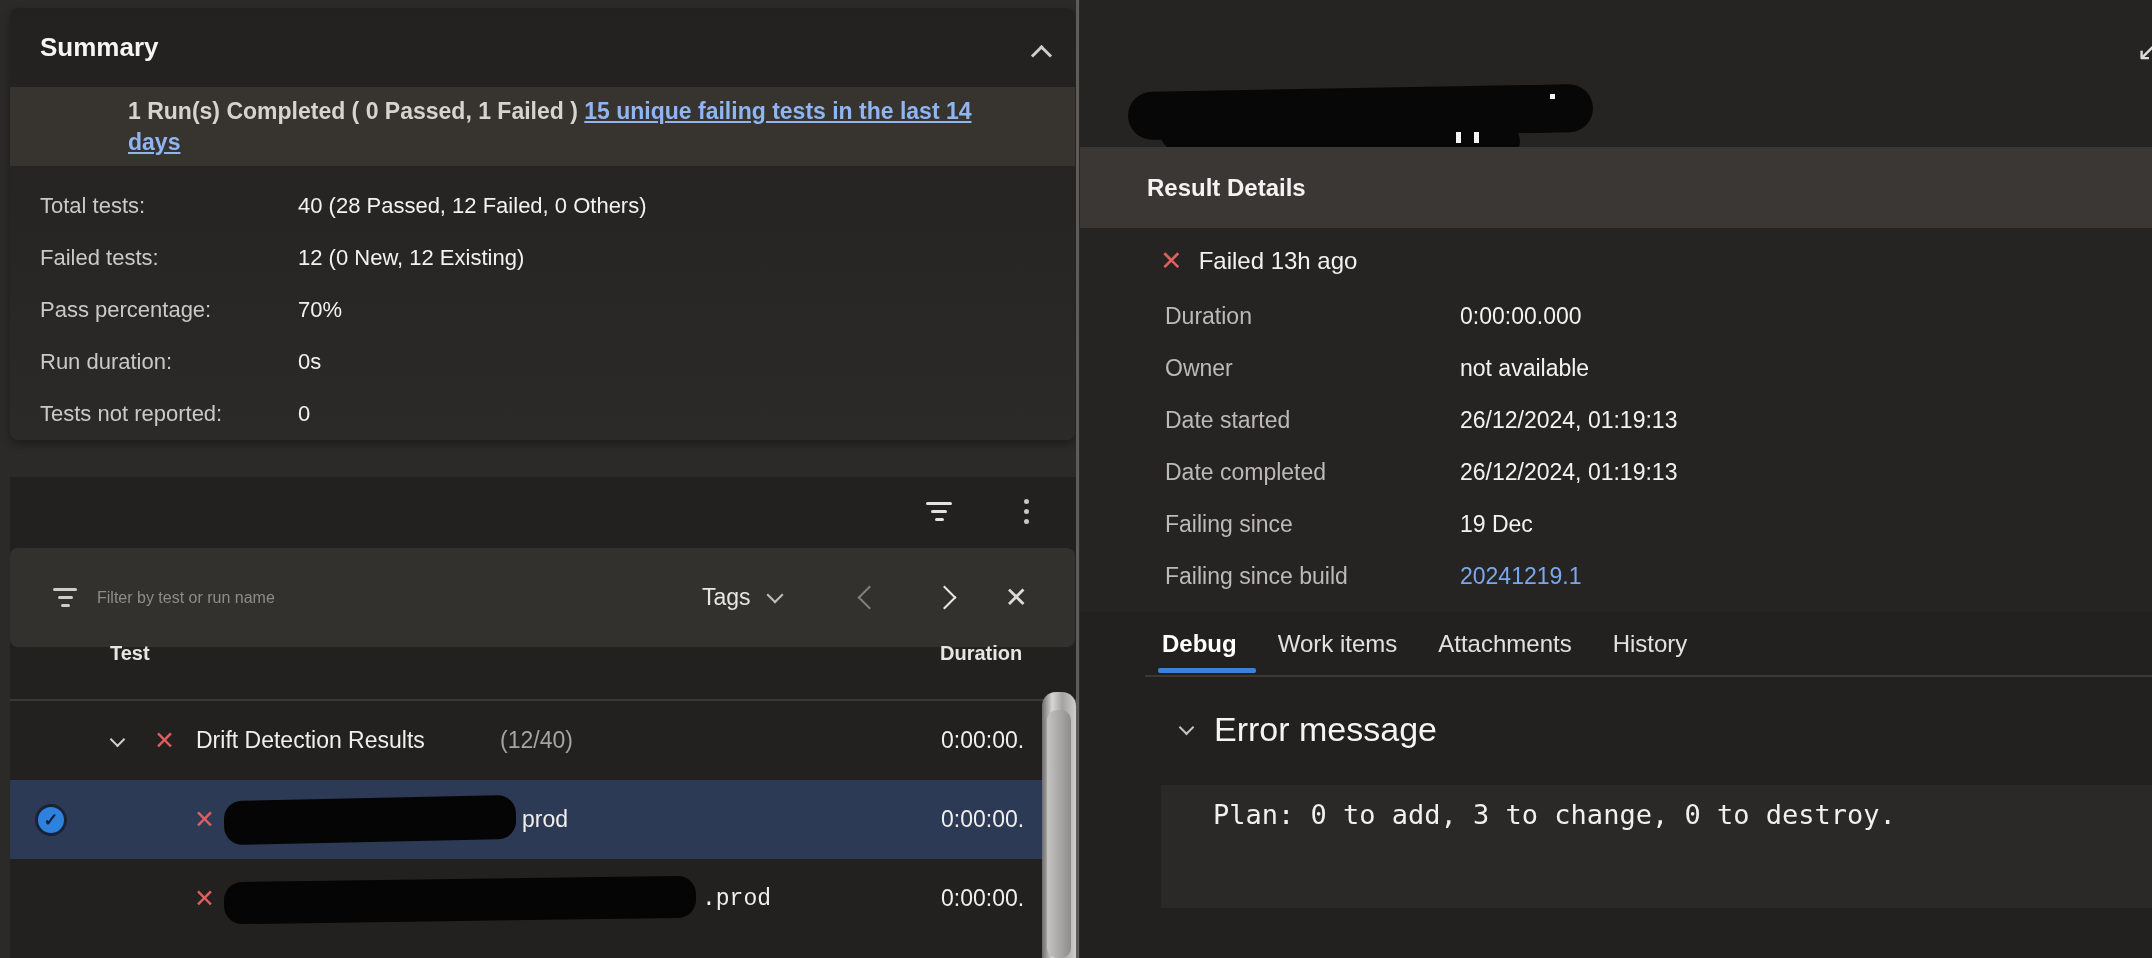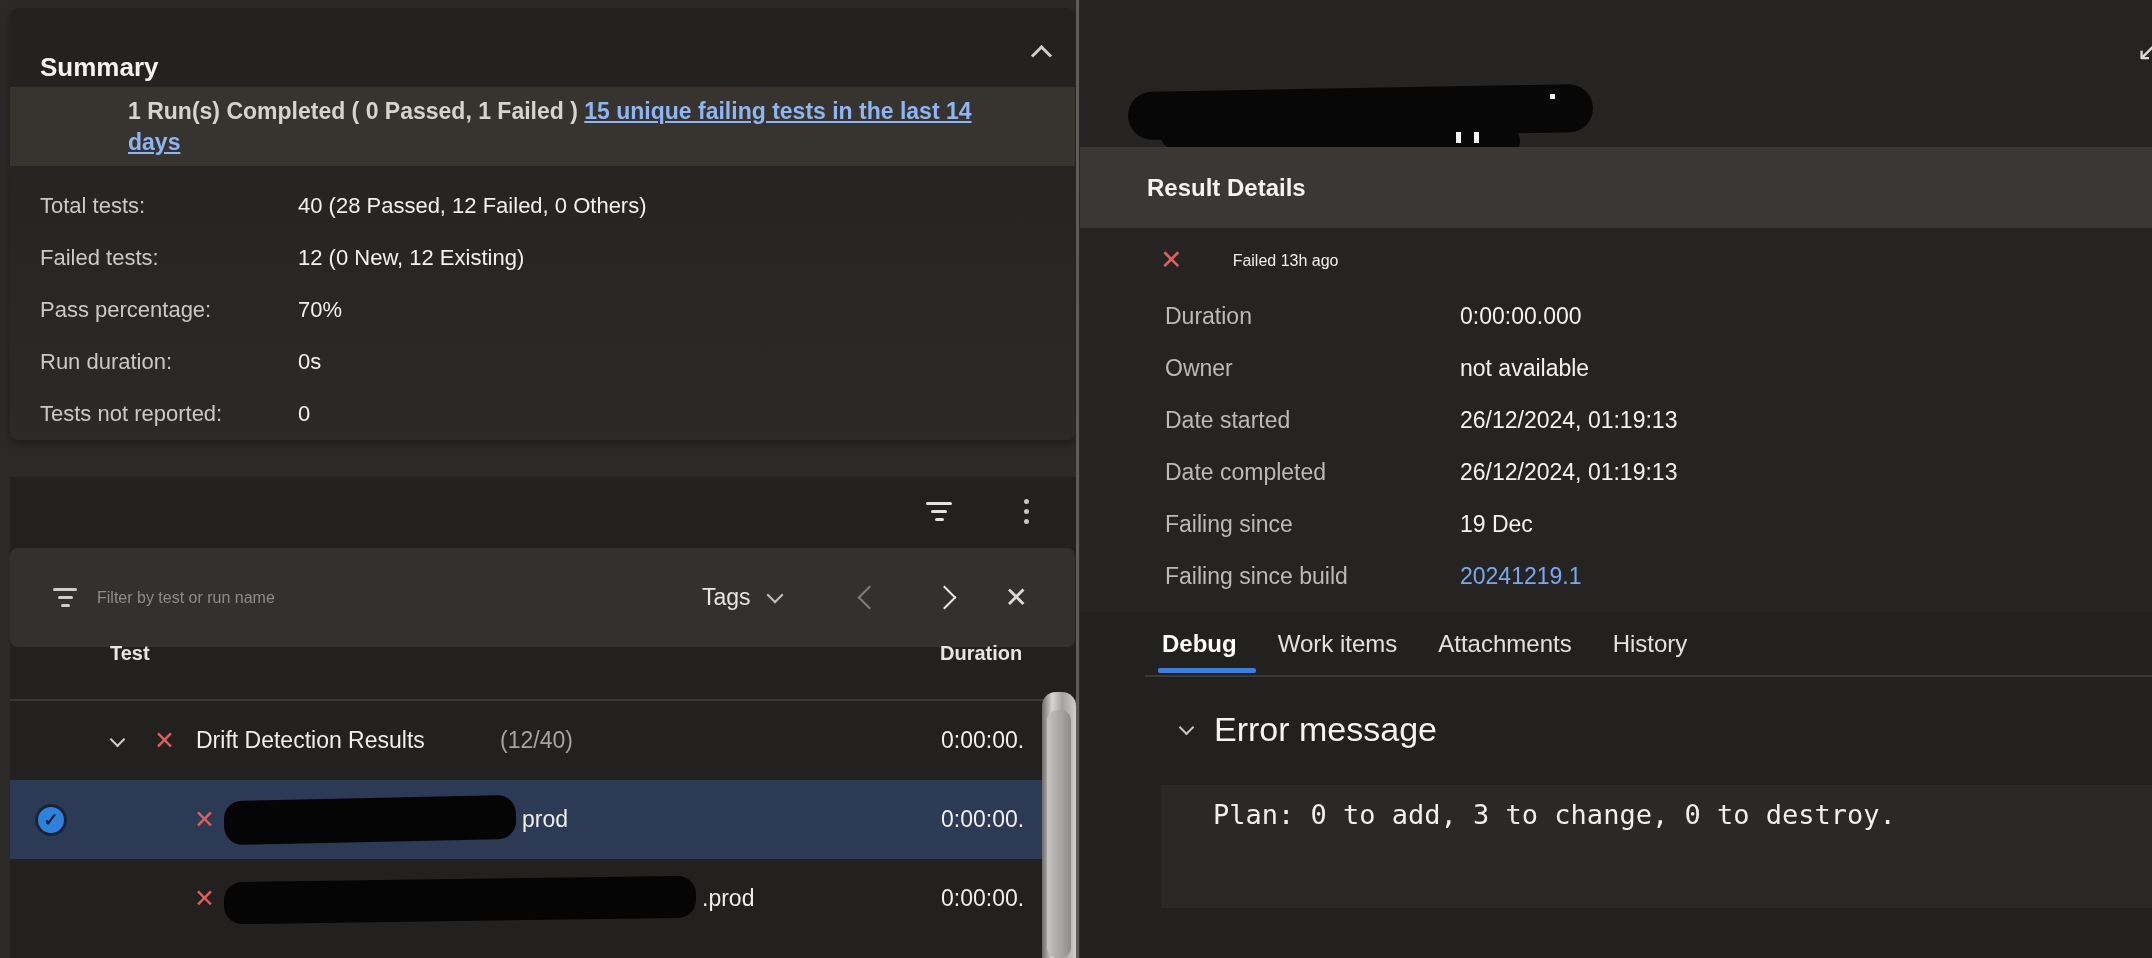--- a/index.html
+++ b/index.html
@@ -10,21 +10,21 @@
     position:relative;
   }
   
   .left-panel { position:absolute; left:0; top:0; width:1079px; height:958px; background:#2b2a28; }
 
   .summary-card {
     position:absolute; left:10px; top:8px; width:1065px; height:432px;
     background:linear-gradient(180deg,#232120 0%,#2c2a28 100%);
     border-radius:8px; box-shadow:0 4px 10px rgba(0,0,0,.35);
   }
-  .summary-header { position:absolute; left:30px; top:44px; font-size:26px; font-weight:bold; color:#f6f5f3; }
+  .summary-header { position:absolute; left:30px; top:24px; font-size:26px; font-weight:bold; color:#f6f5f3; }
   .chev { display:inline-block; width:15px; height:15px; border-right:3px solid #d0cecb; border-bottom:3px solid #d0cecb; }
   .chev-up   { transform:rotate(-135deg); }
   .chev-down { transform:rotate(45deg); }
   .collapse-btn { position:absolute; left:1024px; top:40px; width:36px; height:26px; cursor:pointer; }
   .run-band {
     position:absolute; left:0; top:79px; width:1065px; height:79px;
     background:#373430; display:flex; align-items:center;
   }
   .run-band .run-text { margin-left:118px; width:872px; font-size:23px; font-weight:600; line-height:31px; color:#d6d4d1; }
   .run-band a { color:#8fb5f2; text-decoration:underline; cursor:pointer; }
@@ -76,21 +76,21 @@
   .row-title { position:absolute; left:186px; font-size:23px; color:#f0efed; }
   .row-count { position:absolute; left:490px; font-size:23px; color:#a6a4a1; }
   .row-duration { position:absolute; left:931px; font-size:23px; color:#f0efed; width:114px; overflow:hidden; white-space:nowrap; }
   .check-circle { position:absolute; left:25px; width:32px; height:32px; border-radius:50%;
     background:#2e82dd; border:3px solid #1a2336; display:flex; align-items:center; justify-content:center;
     color:#14203a; font-size:18px; font-weight:bold; }
   .scribble { position:absolute; background:#050505; border-radius:18px; }
   .r2-scribble { left:214px; top:18px; width:292px; height:44px; transform:rotate(-1.2deg); }
   .r3-scribble { left:214px; top:20px; width:472px; height:42px; transform:rotate(-.8deg); }
   .r2-suffix { position:absolute; left:512px; font-size:23px; color:#f0efed; }
-  .r3-suffix { position:absolute; left:692px; font-size:23px; color:#f0efed; }
+  .r3-suffix { position:absolute; left:692px; font-size:23px; color:#f0efed;font-family:Liberation Mono, monospace; }
 
   .v-divider { position:absolute; left:1076px; top:0; width:3px; height:958px; background:#5e5c58; }
   .scrollbar-track {
     position:absolute; left:1042px; top:692px; width:34px; height:266px;
     background:linear-gradient(90deg,#6f6d6b 0%,#d8d6d4 30%,#a5a3a1 60%,#cfcdcb 100%);
     border-radius:14px 14px 0 0;
   }
   .scrollbar-thumb {
     position:absolute; left:5px; top:18px; width:24px; height:248px; border-radius:10px;
     background:linear-gradient(90deg,#c6c4c2 0%,#8f8d8b 100%);
@@ -104,21 +104,21 @@
   .remnant { position:absolute; background:#f5f4f2; }
   .rm1 { left:376px; top:132px; width:5px; height:11px; }
   .rm2 { left:394px; top:132px; width:5px; height:11px; }
   .rm3 { left:470px; top:94px; width:5px; height:5px; }
 
   .details-header-band { position:absolute; left:0; top:147px; width:1072px; height:81px; background:#3a3734; display:flex; align-items:center; }
   .details-header-band span { margin-left:67px; font-size:24px; font-weight:bold; color:#f4f3f1; }
 
   .status-row { position:absolute; left:80px; top:247px; display:flex; align-items:center; gap:16px; }
   .status-row .fail-x { font-size:27px; }
-  .status-text { font-size:16px; color:#f2f1ef;margin-left:34px; }
+  .status-text { font-size:24px; color:#f2f1ef; }
 
   .fields { position:absolute; left:85px; top:290px; width:950px; }
   .field-row { display:flex; height:52px; align-items:center; font-size:23px; }
   .field-label { width:295px; color:#bcbab7; }
   .field-value { color:#f3f2f0; }
   .field-value.link { color:#7aa7ee; cursor:pointer; }
 
   .tabs-band { position:absolute; left:0; top:612px; width:1072px; height:346px; background:#232120; }
   .tabs { position:absolute; left:82px; top:18px; display:flex; gap:41px; font-size:24px; }
   .tab { color:#e3e1de; cursor:pointer; padding-bottom:4px; }

